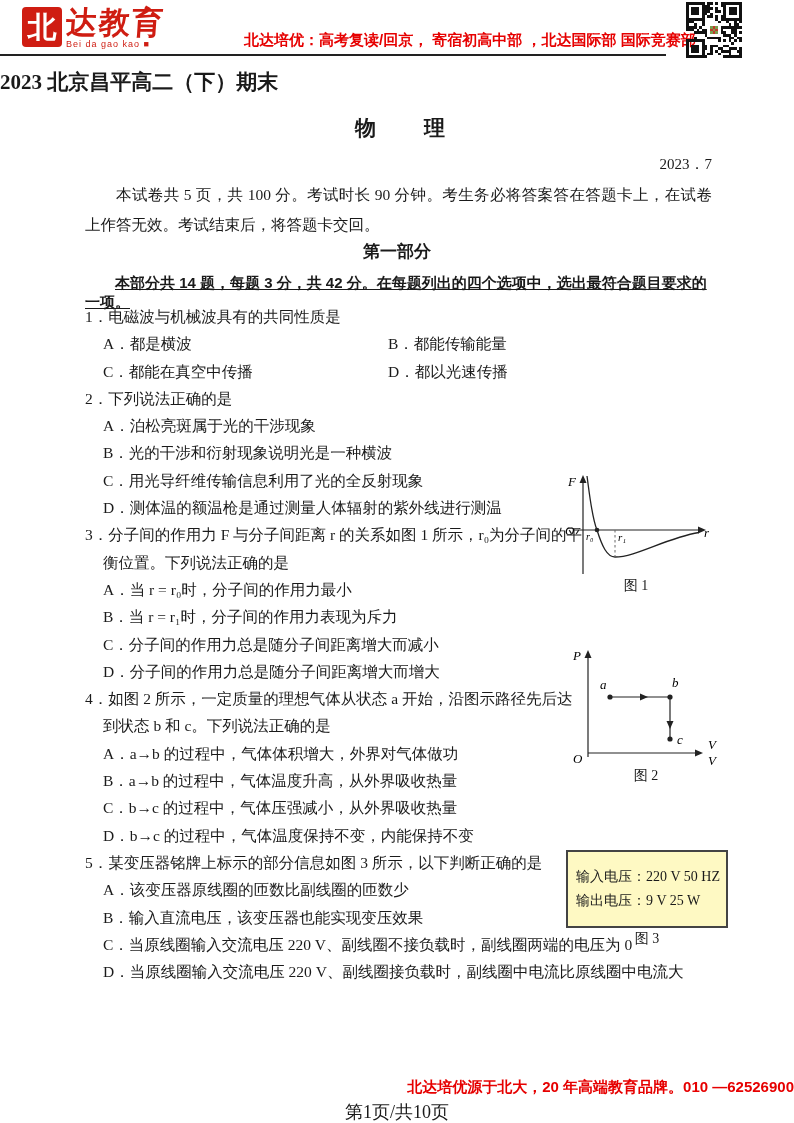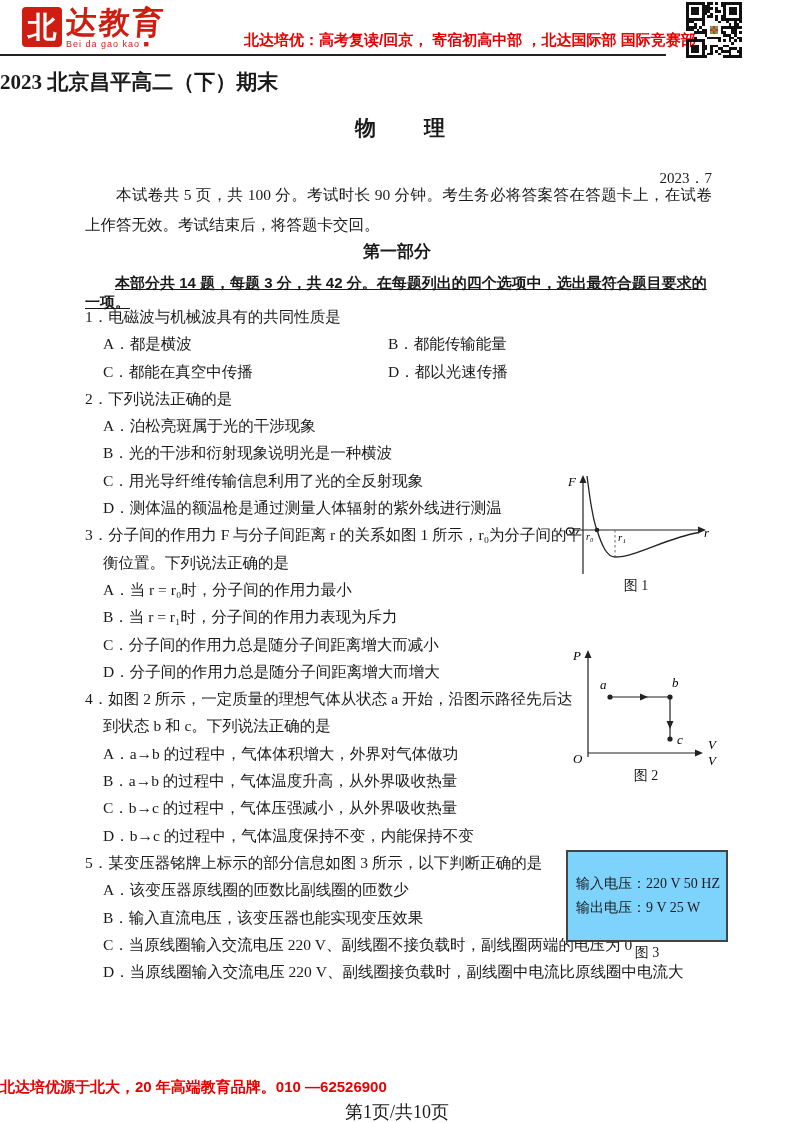--- a/index.html
+++ b/index.html
@@ -33,21 +33,21 @@
     font-family:"Liberation Sans","DejaVu Sans",sans-serif;
     white-space:nowrap;
     margin-left:12px;
   }
   .qr{position:absolute;left:686px;top:2px;width:56px;height:56px;}
   
   .title{position:absolute;left:0;top:68px;width:100%;text-align:left;
     font-size:21px;font-weight:bold;margin:0;}
   .subject{position:absolute;left:0;top:110px;width:100%;text-align:center;
     font-size:21px;font-weight:bold;margin:4px;letter-spacing:2px;}
-  .date{position:absolute;right:82px;top:169px;font-size:15px;margin-left:24px;}
+  .date{position:absolute;right:82px;top:155px;font-size:15px;margin-left:24px;}
   .intro{position:absolute;left:85px;top:180px;width:627px;margin:0;
     font-size:15.5px;line-height:30px;text-indent:2em;text-align:justify;}
   .part-heading{position:absolute;left:0;top:240px;width:100%;text-align:center;
     font-size:17px;font-weight:bold;font-family:"Liberation Sans","DejaVu Sans",sans-serif;}
   .instructions{position:absolute;left:85px;top:274px;width:627px;margin:0;
     font-size:15px;font-weight:bold;font-family:"Liberation Sans","DejaVu Sans",sans-serif;
     text-indent:2em;text-decoration:underline;}
   
   .questions{position:absolute;left:85px;top:303px;width:628px;
     font-size:15.5px;line-height:27.3px;}
@@ -58,25 +58,25 @@
   .grid2 .opt{padding-left:0;text-indent:0;}
   .qw .q-line{max-width:482px;}
   .optw{max-width:548px;}
   
   .fig{position:absolute;text-align:center;}
   .fig svg{display:block;}
   .fig-cap{font-size:14px;line-height:18px;}
   .fig1{left:560px;top:473px;width:152px;}
   .fig2{left:562px;top:645px;width:168px;}
   .fig3{left:566px;top:850px;width:162px;}
-  .plate{border:2px solid #444;padding:20px 8px;text-align:left;background:#7dd3fc;}
+  .plate{border:2px solid #444;padding:13px 8px;text-align:left;background:#fef9c3;}
   .plate div{font-size:14px;line-height:24px;white-space:nowrap;}
   .fig3 .fig-cap{margin-top:2px;}
   
-  .footer-slogan{position:absolute;left:0;top:1078px;width:100%;text-align:left;
+  .footer-slogan{position:absolute;left:0;top:1078px;width:100%;text-align:right;
     color:#e60000;font-weight:bold;font-size:15px;
     font-family:"Liberation Sans","DejaVu Sans",sans-serif;}
   .footer-page{position:absolute;left:0;top:1100px;width:100%;text-align:center;font-size:18px;}
   svg text{font-family:"Liberation Serif","DejaVu Serif",serif;}
 </style>
 </head>
 <body>
 
 <div class="page">
 

